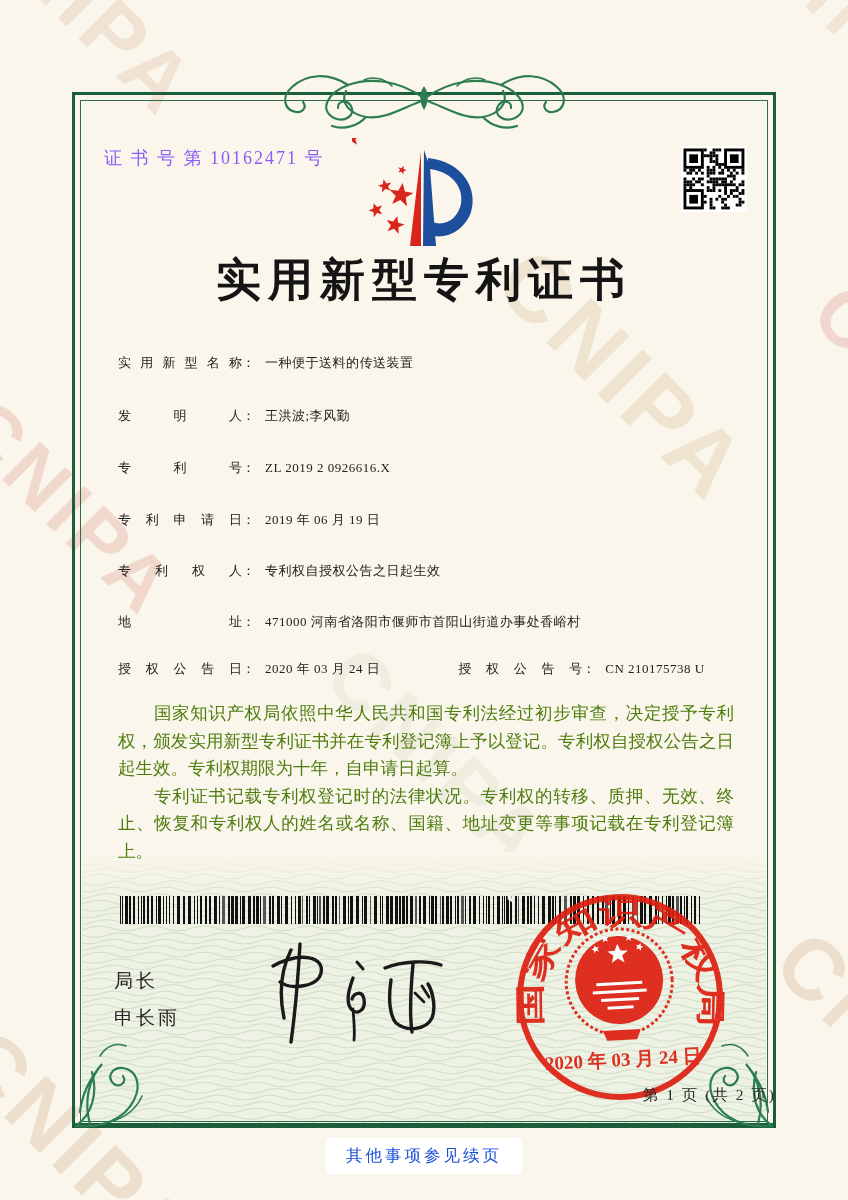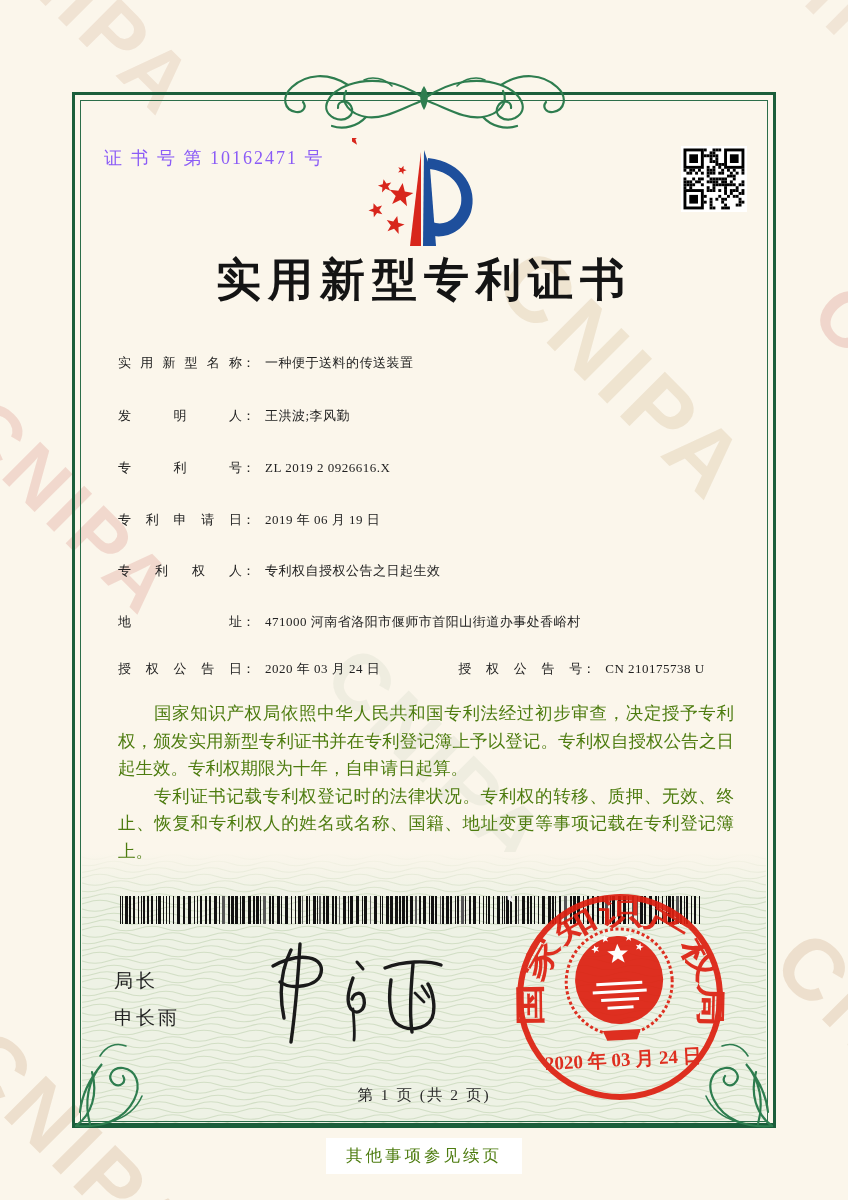--- a/index.html
+++ b/index.html
@@ -40,24 +40,24 @@
   .fcol2{display:inline-block;}
   
   .body-text{position:absolute;left:118px;top:700px;width:616px;font-size:17.5px;line-height:27.5px;
       text-align:justify;color:#4d7c0f;}
   .body-text p{margin:0;text-indent:2.05em;}
   
   .barcode{position:absolute;left:120px;top:896px;}
   .signer{position:absolute;left:114px;top:962px;font-size:19px;letter-spacing:3px;line-height:37px;}
   .signature{position:absolute;left:233px;top:938px;}
   .seal{position:absolute;left:513px;top:890px;transform:rotate(-3deg);}
-  .page-no{position:absolute;left:72px;top:1085px;width:704px;text-align:center;font-size:15.5px;
+  .page-no{position:absolute;left:72px;top:1085px;width:704px;text-align:right;font-size:15.5px;
       letter-spacing:2px;color:#2a2a2a;}
   .footer-note{position:absolute;left:50%;top:1138px;transform:translateX(-50%);
-      background:#ffffff;padding:7px 20px;font-size:16.5px;letter-spacing:3px;color:#4d7c0f;}
+      background:#ffffff;padding:7px 20px;font-size:16.5px;letter-spacing:3px;color:#1d4ed8;}
 </style>
 </head>
 <body>
 
 <div class="page">
 
   <div class="wm wm1">CNIPA</div>
   <div class="wm wm2">CNIPA</div>
   <div class="wm wm3">CNIPA</div>
   <div class="wm wm4">CNIPA</div>

